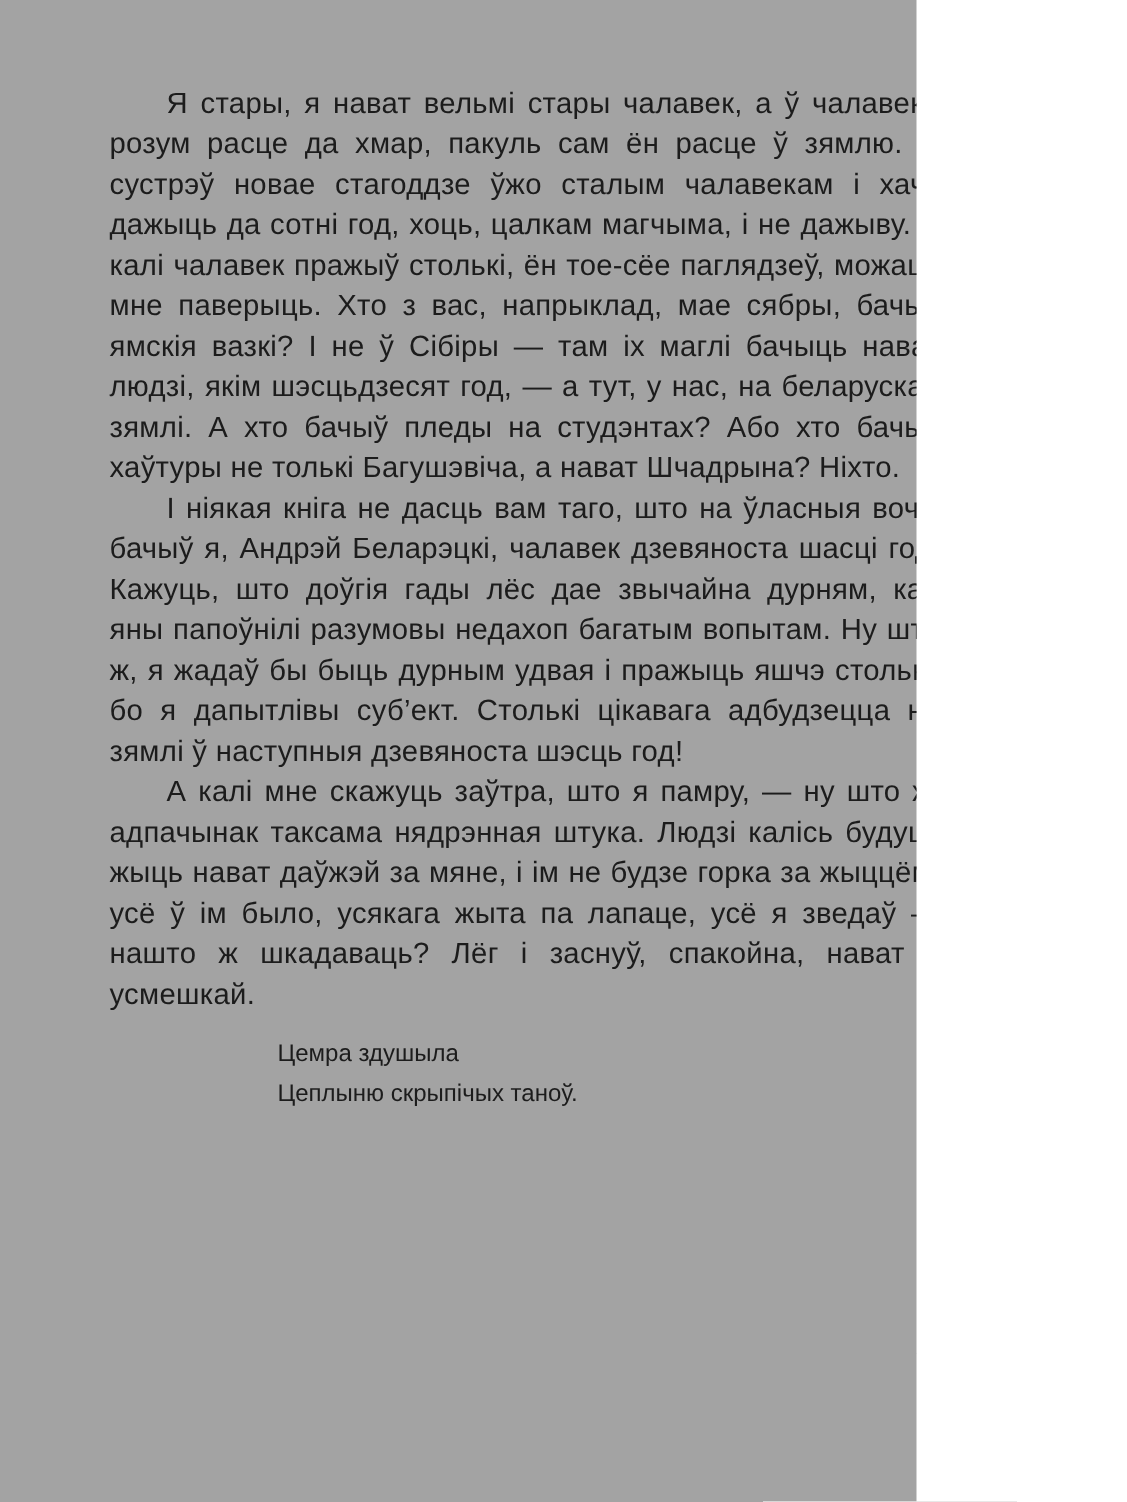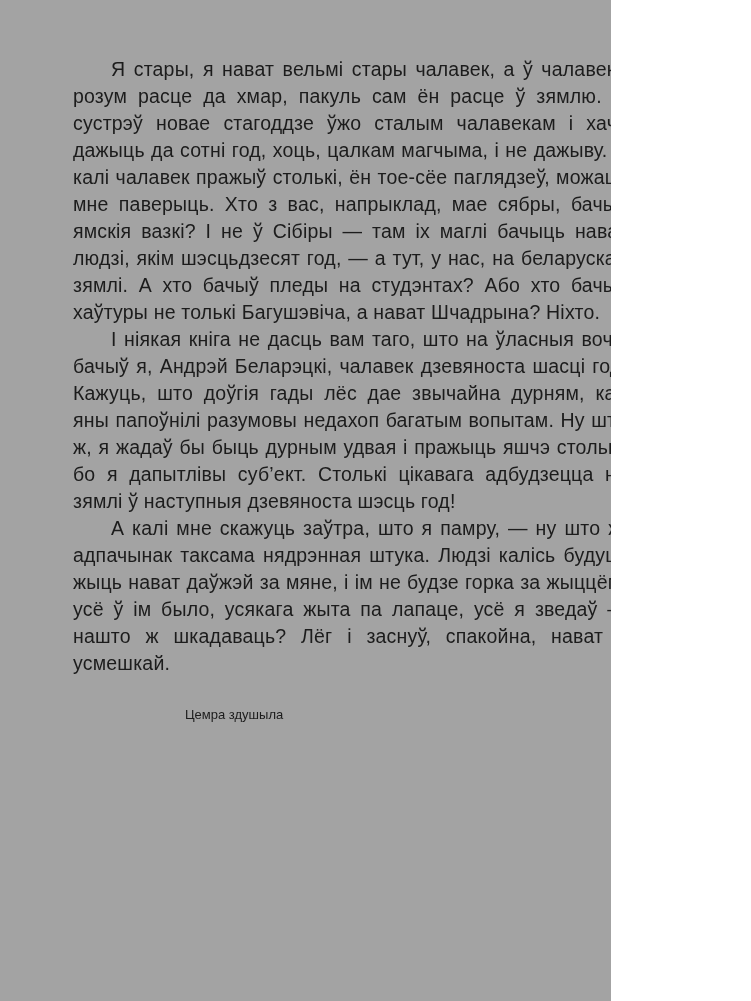--- a/index.html
+++ b/index.html
@@ -25,22 +25,22 @@
   }
   .para {
     margin: 0;
     font-size: 19.5px;
     line-height: 27px;
     text-align: justify;
     text-indent: 38px;
     letter-spacing: 0.2px;
   }
   .poem {
-    margin: 24px 0 0 112px;
-    font-size: 13px;
+    margin: 12px 0 0 112px;
+    font-size: 16px;
     line-height: 27px;
   }
   .poem-line {
     white-space: nowrap;
   }
   .page-number {
     position: absolute;
     left: 73px;
     width: 548px;
     top: 888px;
@@ -53,16 +53,17 @@
 </head>
 <body>
 
 <div class="page">
   <div class="text-block">
     <p class="para">Я стары, я нават вельмі стары чалавек, а ў чалавека розум расце да хмар, пакуль сам ён расце ў зямлю. Я сустрэў новае стагоддзе ўжо сталым чалавекам і хачу дажыць да сотні год, хоць, цалкам магчыма, і не дажыву. А калі чалавек пражыў столькі, ён тое-сёе паглядзеў, можаце мне паверыць. Хто з вас, напрыклад, мае сябры, бачыў ямскія вазкі? І не ў Сібіры — там іх маглі бачыць нават людзі, якім шэсцьдзесят год, — а тут, у нас, на беларускай зямлі. А хто бачыў пледы на студэнтах? Або хто бачыў хаўтуры не толькі Багушэвіча, а нават Шчадрына? Ніхто.</p>
     <p class="para">І ніякая кніга не дасць вам таго, што на ўласныя вочы бачыў я, Андрэй Беларэцкі, чалавек дзевяноста шасці год. Кажуць, што доўгія гады лёс дае звычайна дурням, каб яны папоўнілі разумовы недахоп багатым вопытам. Ну што ж, я жадаў бы быць дурным удвая і пражыць яшчэ столькі, бо я дапытлівы суб’ект. Столькі цікавага адбудзецца на зямлі ў наступныя дзевяноста шэсць год!</p>
     <p class="para">А калі мне скажуць заўтра, што я памру, — ну што ж: адпачынак таксама нядрэнная штука. Людзі калісь будуць жыць нават даўжэй за мяне, і ім не будзе горка за жыццём: усё ў ім было, усякага жыта па лапаце, усё я зведаў — нашто ж шкадаваць? Лёг і заснуў, спакойна, нават з усмешкай.</p>
     <div class="poem">
       <div class="poem-line">Цемра здушыла</div>
+      <div class="poem-line">Цеплыню скрыпічых таноў.</div>
     </div>
   </div>
   <div class="page-number">3</div>
 </div>
 
 </body></html>

